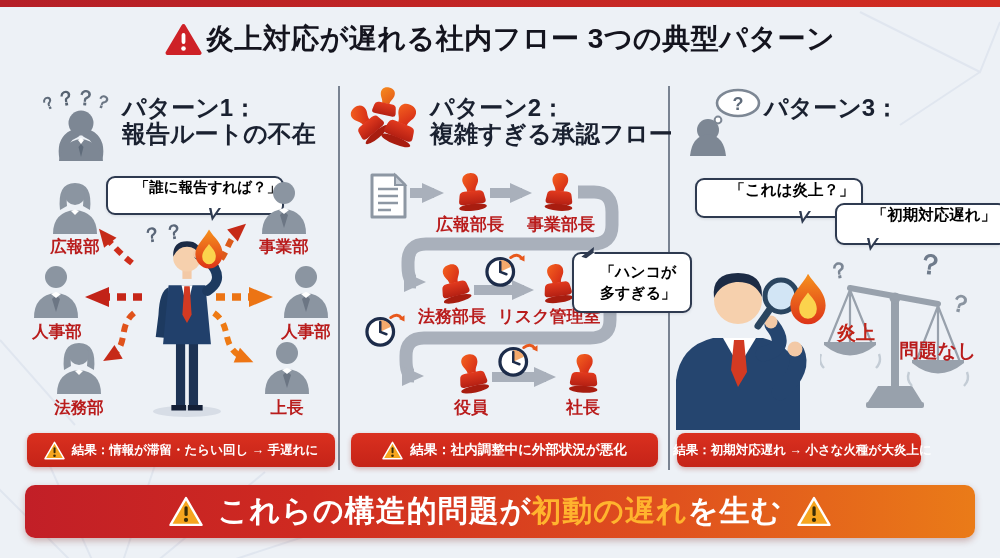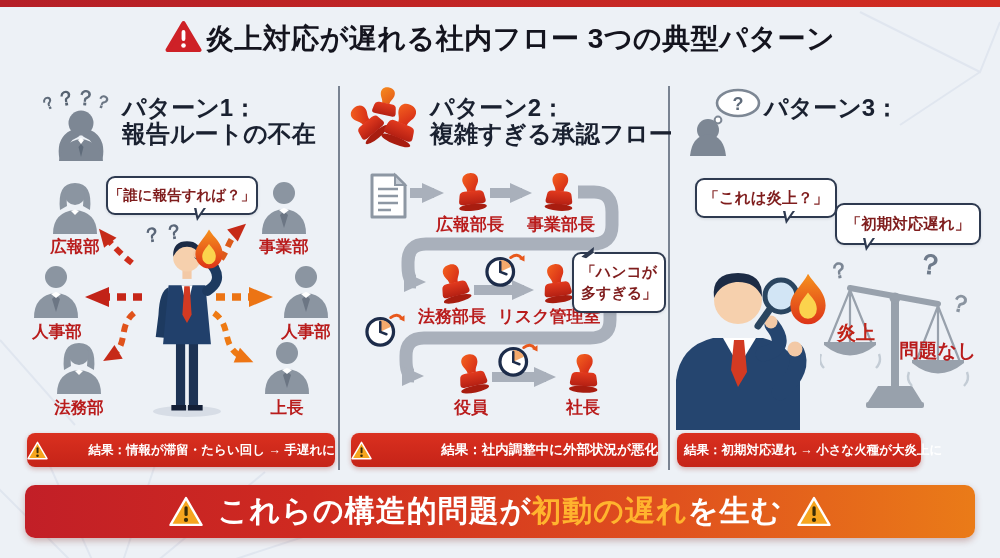--- a/index.html
+++ b/index.html
@@ -1,40 +1,40 @@
 <!DOCTYPE html>
 <html><head>
 <meta charset="utf-8">
 <style>
   html,body{margin:0;padding:0;background:#dfe3ea;}
   #canvas{position:relative;width:1000px;height:558px;background:#edf1f6;overflow:hidden;
     font-family:"Liberation Sans","DejaVu Sans",sans-serif;color:#1a2130;}
   .abs{position:absolute;}
   .topbar{left:0;top:0;width:1000px;height:7px;background:linear-gradient(90deg,#b51f27,#d22d22);}
-  .title-row{left:0;right:0;top:20px;display:flex;justify-content:center;align-items:flex-start;gap:4px;}
+  .title-row{left:0;right:0;top:20px;display:flex;justify-content:center;align-items:center;gap:4px;}
   .title-text{font-size:28px;font-weight:900;color:#14141e;letter-spacing:.5px;white-space:nowrap;}
   .divider{top:86px;width:1.5px;height:384px;background:#515e70;opacity:.75;}
   .ptitle{font-size:24px;line-height:26px;font-weight:800;color:#1a2130;white-space:nowrap;}
   .plabel{position:absolute;transform:translateX(-50%);font-weight:800;color:#b91c1c;white-space:nowrap;
     font-size:16.5px;}
   .steplabel{font-size:17px;}
   .bubble{position:absolute;background:#fff;border:2.5px solid #2e3a50;border-radius:9px;
-    display:flex;align-items:center;justify-content:center;font-weight:800;color:#7f1d1d;
-    white-space:nowrap;box-shadow:0 1px 3px rgba(30,40,60,.12);}
+    display:flex;align-items:flex-start;justify-content:center;font-weight:800;color:#000000;
+    white-space:nowrap;box-shadow:0 1px 3px rgba(30,40,60,.12);padding-left:26px;}
   .bubble2{flex-direction:column;line-height:1.35;}
   .tail-b::before{content:'';position:absolute;bottom:-14px;left:var(--tx,55%);
     border:6px solid transparent;border-top:13px solid #2e3a50;border-left-width:3px;border-right-width:9px;}
   .tail-b::after{content:'';position:absolute;bottom:-8px;left:var(--tx,55%);margin-left:2px;
     border:5px solid transparent;border-top:10px solid #fff;border-left-width:2px;border-right-width:7px;}
   .tail-t::before{content:'';position:absolute;top:-14px;left:10px;
     border:6px solid transparent;border-bottom:13px solid #2e3a50;border-right-width:3px;border-left-width:9px;transform:rotate(18deg);}
   .tail-t::after{content:'';position:absolute;top:-8px;left:13px;
     border:5px solid transparent;border-bottom:10px solid #fff;border-right-width:2px;border-left-width:7px;transform:rotate(18deg);}
   .result{position:absolute;top:433px;height:34px;border-radius:8px;
-    background:linear-gradient(180deg,#da301f,#c52318);display:flex;align-items:center;justify-content:space-between;
+    background:linear-gradient(180deg,#da301f,#c52318);display:flex;align-items:center;justify-content:center;
     gap:7px;color:#fff;font-weight:800;white-space:nowrap;box-shadow:0 2px 5px rgba(150,25,20,.3);}
   .qmark{position:absolute;font-weight:900;color:#5f6b7a;}
   .footer{left:25px;top:485px;width:950px;height:53px;border-radius:10px;
     background:linear-gradient(90deg,#c21f27 0%,#cf2a20 30%,#e0511e 68%,#ea7b18 100%);
     display:flex;align-items:center;justify-content:center;gap:15px;
     box-shadow:0 3px 7px rgba(120,30,20,.3);}
   .footer-text{font-size:30px;font-weight:900;color:#fff;letter-spacing:1px;white-space:nowrap;}
   .hl{color:#ffb42e;}
   .bgline{stroke:#e0e6ef;stroke-width:2;fill:none;}
 </style>

